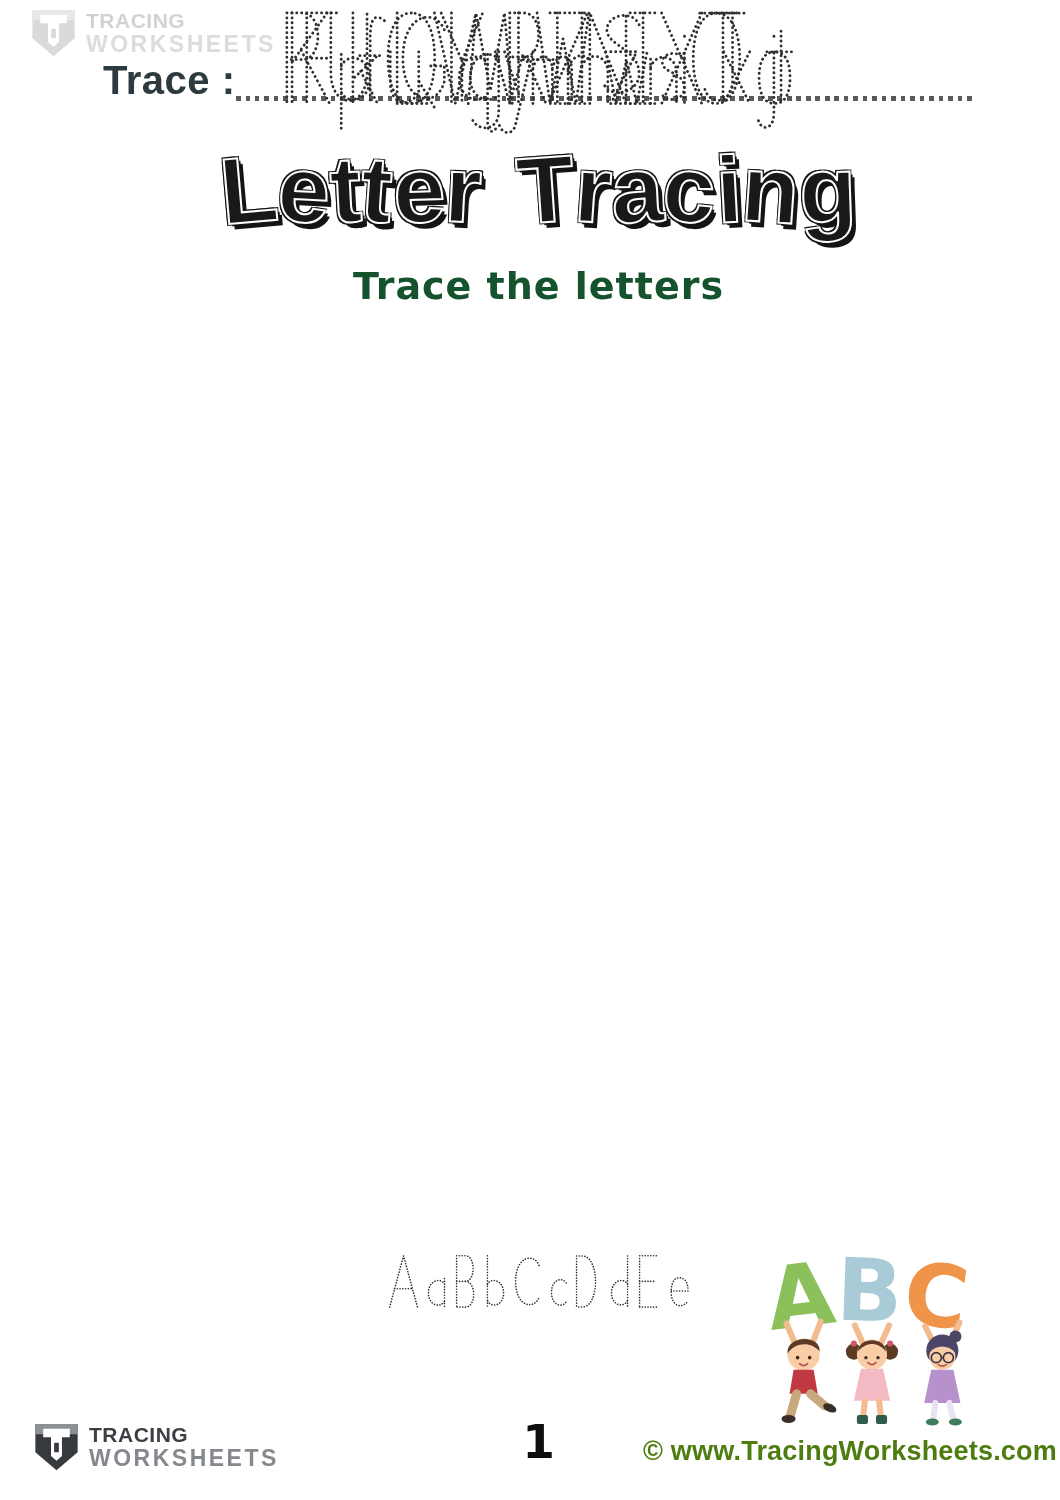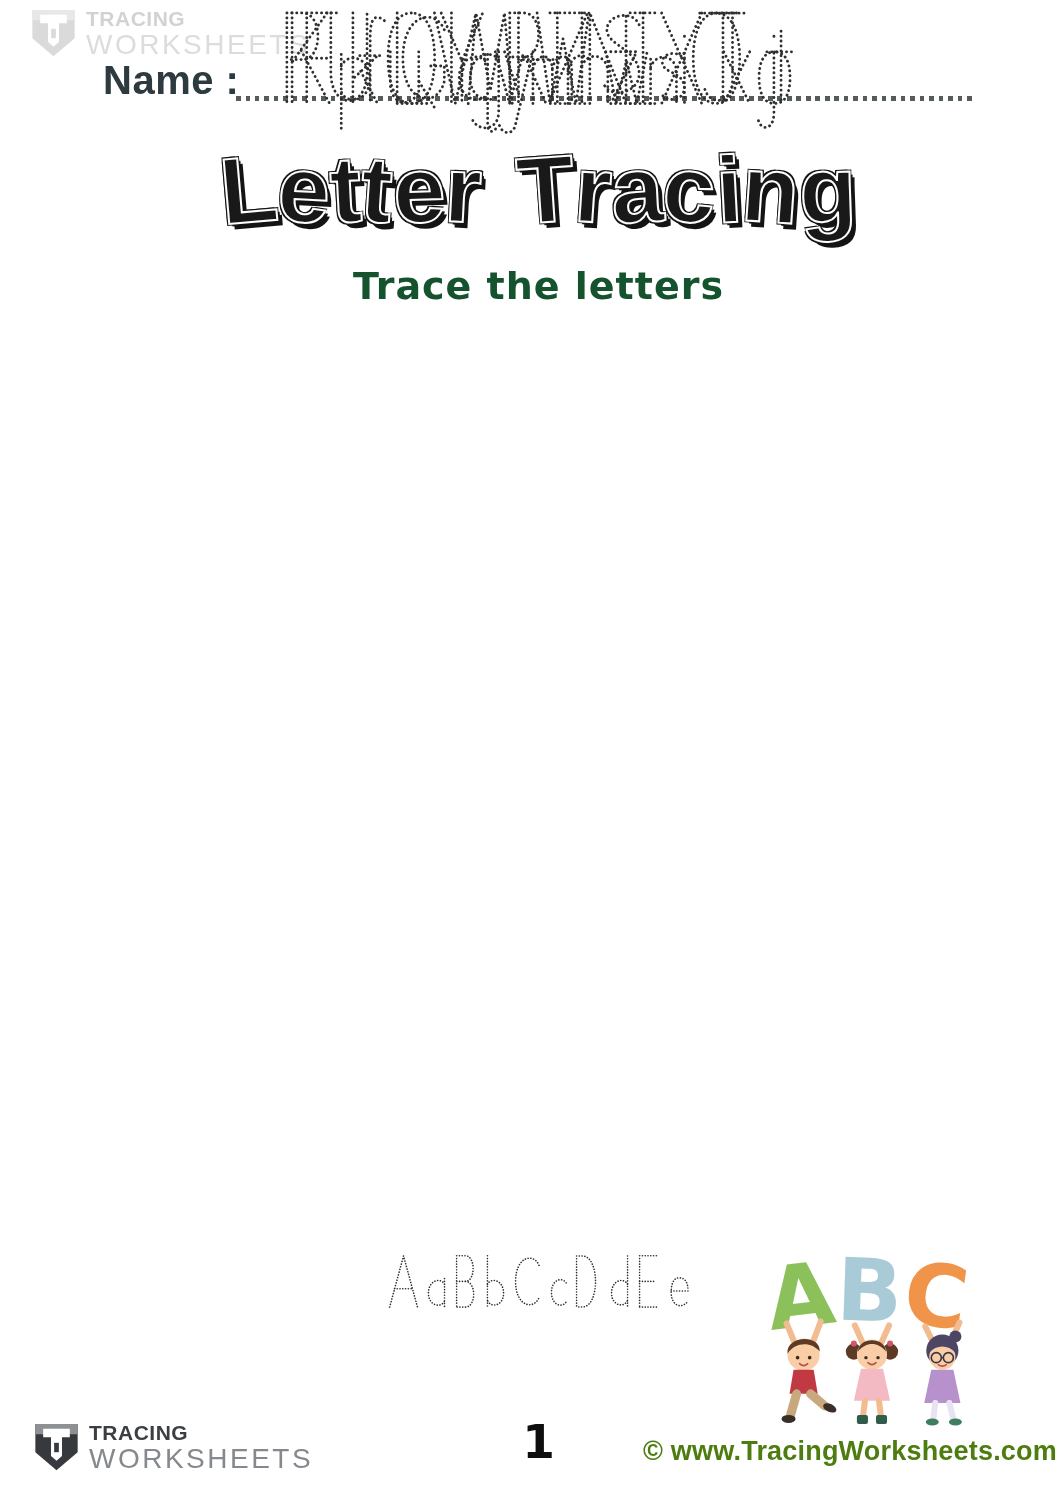--- a/index.html
+++ b/index.html
@@ -3,21 +3,21 @@
 <meta charset="utf-8">
 <style>
   html,body{margin:0;padding:0;background:#ffffff;}
   body{font-family:"Liberation Sans",sans-serif;}
   .page{position:relative;width:1060px;height:1500px;background:#fff;overflow:hidden;margin:0 auto;padding-left:17px;}
 
   
   .header-logo{position:absolute;left:30px;top:8px;display:flex;align-items:center;gap:9px;}
   .brand-text{display:flex;flex-direction:column;line-height:1.05;}
   .brand-text .l1{font-weight:800;font-size:21px;letter-spacing:.5px;}
-  .brand-text .l2{font-weight:400;font-size:28px;letter-spacing:2.5px;}
+  .brand-text .l2{font-weight:700;font-size:23px;letter-spacing:2.5px;}
   .header-logo .l1{color:#d2d2d2;}
   .header-logo .l2{color:#dcdcdc;}
 
   
   .name-label{position:absolute;left:103px;top:58px;font-size:40px;font-weight:800;letter-spacing:.5px;}
   .name-line{position:absolute;left:236px;top:96px;width:741px;height:5px;
     background:repeating-linear-gradient(90deg,#565b5e 0 4.5px,transparent 4.5px 9.5px);}
 
   
   .title-wrap{position:absolute;top:136px;left:0;width:100%;text-align:center;}
@@ -60,21 +60,21 @@
       <path d="M3 2 H57 V15 H3 Z" fill="#e8e8e8"></path>
       <path d="M13 8 H47 V19 H37 V43 L30 49 L23 43 V19 H13 Z" fill="#ffffff"></path>
       <rect x="27" y="26" width="6" height="12" fill="#dadada"></rect>
     </svg>
     <div class="brand-text">
       <span class="l1">TRACING</span>
       <span class="l2">WORKSHEETS</span>
     </div>
   </div>
 
-  <div class="name-label" style="color:#2d3a40;">Name :</div>
+  <div class="name-label" style="color:#2d3a40;">Trace :</div>
   <div class="name-line"></div>
 
   <div class="title-wrap">
     <span class="page-title"><span style="display: inline-block; transform: rotate(-5deg);">L</span><span style="display: inline-block; transform: rotate(3deg);">e</span><span style="display: inline-block; transform: rotate(-3deg);">t</span><span style="display: inline-block; transform: rotate(4deg);">t</span><span style="display: inline-block; transform: rotate(-2deg);">e</span><span style="display: inline-block; transform: rotate(3deg);">r</span><span style="display: inline-block; transform: rotate(0deg); width: 0.38em;"> </span><span style="display: inline-block; transform: rotate(-4deg);">T</span><span style="display: inline-block; transform: rotate(4deg);">r</span><span style="display: inline-block; transform: rotate(-3deg);">a</span><span style="display: inline-block; transform: rotate(3deg);">c</span><span style="display: inline-block; transform: rotate(-3deg);">i</span><span style="display: inline-block; transform: rotate(4deg);">n</span><span style="display: inline-block; transform: rotate(-2deg);">g</span></span>
   </div>
   <div class="subtitle">Trace the letters</div>
 
   <div class="letter-row">
       <svg viewBox="-2 0 88 112" width="114" height="145">
         <path d="M3 80 L22 10 L41 80 M9.5 55 L34.5 55" fill="none" stroke="#2f2f2f" stroke-width="2.2" stroke-linecap="round" stroke-linejoin="round" stroke-dasharray="0.1 3.7"></path>

